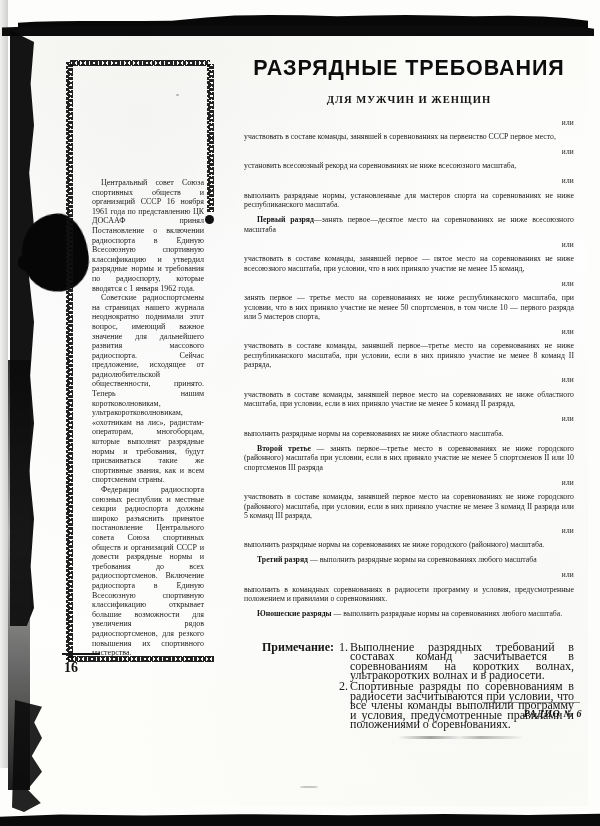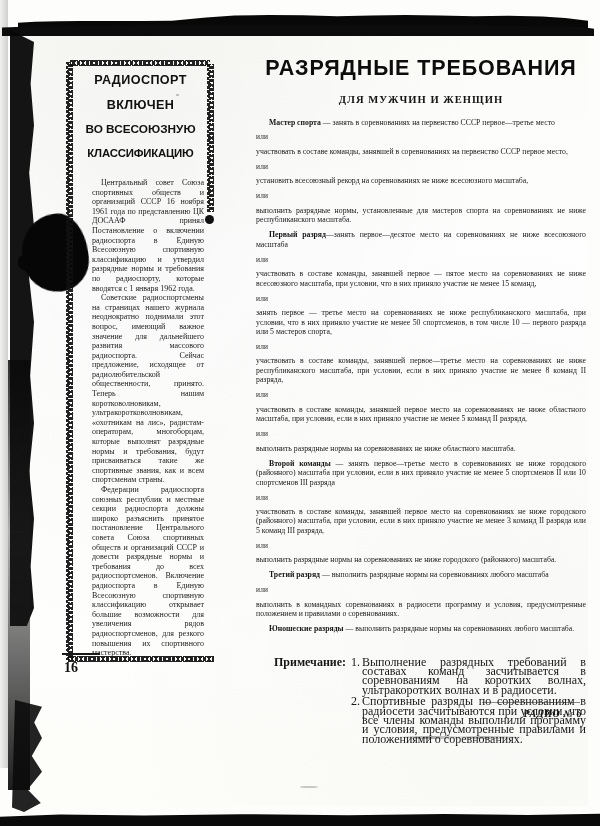--- a/index.html
+++ b/index.html
@@ -139,21 +139,21 @@
     position:absolute;left:64px;top:660px;width:44px;
     font-family:"Liberation Serif","DejaVu Serif",serif;
     font-weight:700;font-size:14px;color:#111;
   }
   #page-num-rule{
     position:absolute;left:62px;top:653px;width:38px;height:2px;background:#1a1a1a;
   }
 
   
   #right-col{
-    position:absolute;left:256px;top:58px;width:330px;
+    position:absolute;left:244px;top:58px;width:330px;
   }
   #main-title{
     font-family:"Liberation Sans","DejaVu Sans",sans-serif;
     font-weight:700;
     font-size:21.5px;
     letter-spacing:.9px;
     text-align:center;
     color:#0d0d0d;
     line-height:1;
     margin:0 0 14px 0;
@@ -173,21 +173,21 @@
     font-size:7.75px;
     line-height:9.45px;
     text-align:justify;
     text-justify:inter-word;
     color:#171717;
     margin:0 0 5.5px 0;
   }
   .para.lead{text-indent:13px;}
   .para .rank{font-weight:700;}
   .or{
-    text-align:left;
+    text-align:right;
     font-size:7.4px;
     margin:0 0 5.5px 0;
     color:#1d1d1d;
     letter-spacing:.2px;
   }
 
   
   #note-block{
     margin-top:24px;
     display:flex;
@@ -241,60 +241,53 @@
 
   <div id="content">
 
     <div id="left-col">
       <div class="rope-v" id="rope-left"></div>
       <div class="rope-v" id="rope-right"></div>
       <div class="rope-h" id="rope-top"></div>
       <div class="rope-h" id="rope-bottom"></div>
       <div id="rope-dot"></div>
 
-      <div class="kicker">
-        <div>РАДИОСПОРТ</div>
-        <div>ВКЛЮЧЕН</div>
-        <div class="wide">ВО  ВСЕСОЮЗНУЮ</div>
-        <div class="widest">КЛАССИФИКАЦИЮ</div>
-      </div>
 
       <div id="left-body">
         <p>Центральный совет Союза спортивных обществ и организаций СССР 16 ноября 1961 года по представлению ЦК ДОСААФ принял Постановление о включении радиоспорта в Единую Всесоюзную спортивную классификацию и утвердил разрядные нормы и требования по радиоспорту, которые вводятся с 1 января 1962 года.</p>
         <p>Советские радиоспортсмены на страницах нашего журнала неоднократно поднимали этот вопрос, имеющий важное значение для дальнейшего развития массового радиоспорта. Сейчас предложение, исходящее от радиолюбительской общественности, принято. Теперь нашим коротковолновикам, ультракоротковолновикам, «охотникам на лис», радистам-операторам, многоборцам, которые выполнят разрядные нормы и требования, будут присваиваться такие же спортивные звания, как и всем спортсменам страны.</p>
         <p>Федерации радиоспорта союзных республик и местные секции радиоспорта должны широко разъяснить принятое постановление Центрального совета Союза спортивных обществ и организаций СССР и довести разрядные нормы и требования до всех радиоспортсменов. Включение радиоспорта в Единую Всесоюзную спортивную классификацию открывает большие возможности для увеличения рядов радиоспортсменов, для резкого повышения их спортивного мастерства.</p>
       </div>
     </div>
 
     <div id="page-num-rule"></div>
     <div id="page-num">16</div>
 
     <div id="right-col">
       <h1 id="main-title">РАЗРЯДНЫЕ ТРЕБОВАНИЯ</h1>
       <div id="sub-title">ДЛЯ МУЖЧИН И ЖЕНЩИН</div>
       <div id="article-body">
-          <p class="para lead"><span class="rank">Мастер спорта</span> — занять в соревнованиях на первенство СССР первое—третье место</p>
           <div class="or">или</div>
           <p class="para">участвовать в составе команды, занявшей в соревнованиях на первенство СССР первое место,</p>
           <div class="or">или</div>
           <p class="para">установить всесоюзный рекорд на соревнованиях не ниже всесоюзного масштаба,</p>
           <div class="or">или</div>
           <p class="para">выполнить разрядные нормы, установленные для  мастеров спорта на соревнованиях не ниже республиканского масштаба.</p>
           <p class="para lead"><span class="rank">Первый разряд</span>—занять первое—десятое место на соревнованиях не ниже всесоюзного масштаба</p>
           <div class="or">или</div>
           <p class="para">участвовать в составе команды, занявшей первое — пятое место на соревнованиях не ниже всесоюзного масштаба, при условии, что в них приняло участие не менее 15 команд,</p>
           <div class="or">или</div>
           <p class="para">занять первое — третье место на соревнованиях не ниже республиканского масштаба, при условии, что в них приняло участие не менее 50 спортсменов, в том числе 10 — первого разряда или 5 мастеров спорта,</p>
           <div class="or">или</div>
           <p class="para">участвовать в составе команды, занявшей первое—третье место на соревнованиях не ниже республиканского масштаба, при условии, если в них приняло участие не менее 8 команд II разряда,</p>
           <div class="or">или</div>
           <p class="para">участвовать в составе команды, занявшей первое место на соревнованиях не ниже областного масштаба, при условии, если в них приняло участие не менее 5 команд II разряда,</p>
           <div class="or">или</div>
           <p class="para">выполнить разрядные нормы на соревнованиях не ниже областного масштаба.</p>
-          <p class="para lead"><span class="rank">Второй команды</span> — занять первое—третье место в соревнованиях  не ниже городского (районного) масштаба при условии, если в них приняло участие не менее 5 спортсменов II или 10 спортсменов III разряда</p>
+          <p class="para lead"><span class="rank">Второй третье</span> — занять первое—третье место в соревнованиях  не ниже городского (районного) масштаба при условии, если в них приняло участие не менее 5 спортсменов II или 10 спортсменов III разряда</p>
           <div class="or">или</div>
           <p class="para">участвовать в составе команды, занявшей первое место на соревнованиях не ниже городского (районного) масштаба, при условии, если в них приняло участие не менее 3 команд II разряда или 5 команд III разряда,</p>
           <div class="or">или</div>
           <p class="para">выполнить разрядные нормы на соревнованиях не ниже городского (районного) масштаба.</p>
           <p class="para lead"><span class="rank">Третий разряд</span> — выполнить разрядные нормы на соревнованиях любого масштаба</p>
           <div class="or">или</div>
           <p class="para">выполнить в командных соревнованиях в радиосети программу и условия, предусмотренные положением и правилами о соревнованиях.</p>
           <p class="para lead"><span class="rank">Юношеские разряды</span> — выполнить разрядные нормы на соревнованиях любого масштаба.</p>
         </div>
 

